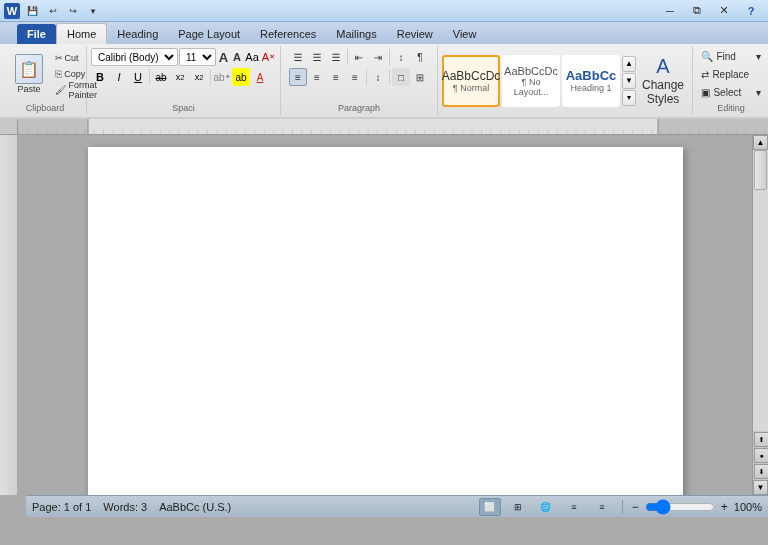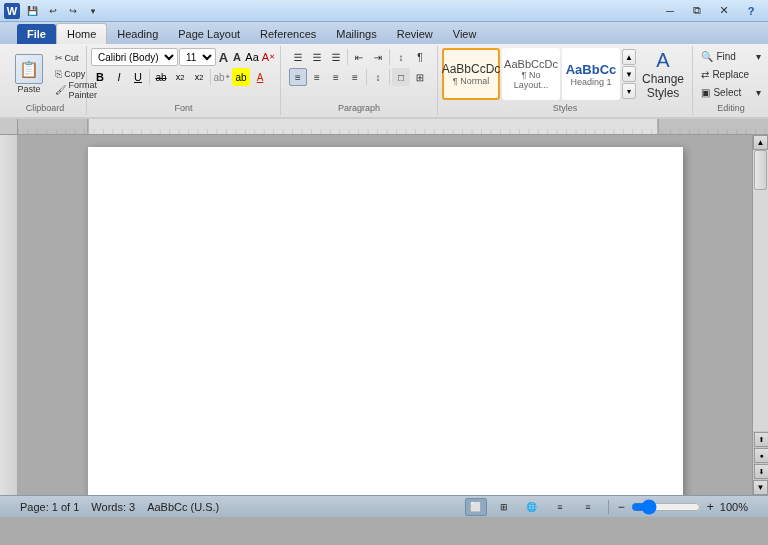--- a/index.html
+++ b/index.html
@@ -219,23 +219,24 @@
     .scroll-thumb { width: 13px; height: 40px; background: linear-gradient(to right, #e8e8e8, #d0d0d0); border: 1px solid #aaa; border-radius: 2px; margin: 0 auto; cursor: pointer; }
 
     
     #statusbar {
       height: 22px;
       background: linear-gradient(to bottom, #c0ccd8, #a8b8c8);
       border-top: 1px solid #8899aa;
       display: flex;
       align-items: center;
       justify-content: space-between;
-      padding: 0 20px;
+      padding: 0 6px;
       font-size: 11px;
       color: #222;
+      margin-left: 26px;
     }
     #statusbar-left { display: flex; gap: 12px; align-items: center; }
     #statusbar-right { display: flex; gap: 6px; align-items: center; }
     .view-btn {
       width: 22px; height: 18px;
       border: 1px solid transparent; border-radius: 2px;
       cursor: pointer; display: flex; align-items: center; justify-content: center;
       font-size: 9px; background: transparent;
     }
     .view-btn.active { background: #90a8c0; border-color: #7090a8; }
@@ -315,21 +316,21 @@
         <div class="separator"></div>
         <div class="font-btn" style="text-decoration:line-through;font-size:10px;">ab</div>
         <div class="font-btn" style="font-size:9px;">x<sub>2</sub></div>
         <div class="font-btn" style="font-size:9px;">x<sup>2</sup></div>
         <div class="separator"></div>
         <div class="font-btn" style="font-size:10px;color:#888;">ab<span style="font-size:7px;">✦</span></div>
         <div class="font-btn" style="font-size:10px;background:yellow;">ab</div>
         <div class="font-btn" style="font-size:10px;color:#cc2200;text-decoration:underline;text-decoration-color:#cc2200;">A</div>
       </div>
     </div>
-    <div class="group-label">Font</div>
+    <div class="group-label">Spaci</div>
   </div>
 
   <div class="toolbar-group para-group">
     <div class="group-content" style="flex-direction:column;gap:2px;width:148px;">
       <div class="para-row">
         <div class="para-btn">☰</div>
         <div class="para-btn">☰</div>
         <div class="para-btn">☰</div>
         <div class="separator"></div>
         <div class="para-btn">⇤</div>
@@ -373,21 +374,20 @@
         <div class="styles-scroll-btn">▲</div>
         <div class="styles-scroll-btn">▼</div>
         <div class="styles-scroll-btn">▾</div>
       </div>
       <div class="change-styles-btn">
         <div class="change-styles-icon">A</div>
         <div style="font-size:12px;text-align:center;">Change
 Styles</div>
       </div>
     </div>
-    <div class="group-label">Styles</div>
   </div>
 
   <div class="toolbar-group" style="flex-direction:column;">
     <div class="group-content" style="flex-direction:column;gap:2px;">
       <div class="editing-btn">
         <span>🔍</span>
         <span>Find</span>
         <span style="margin-left:auto;">▾</span>
       </div>
       <div class="editing-btn">

